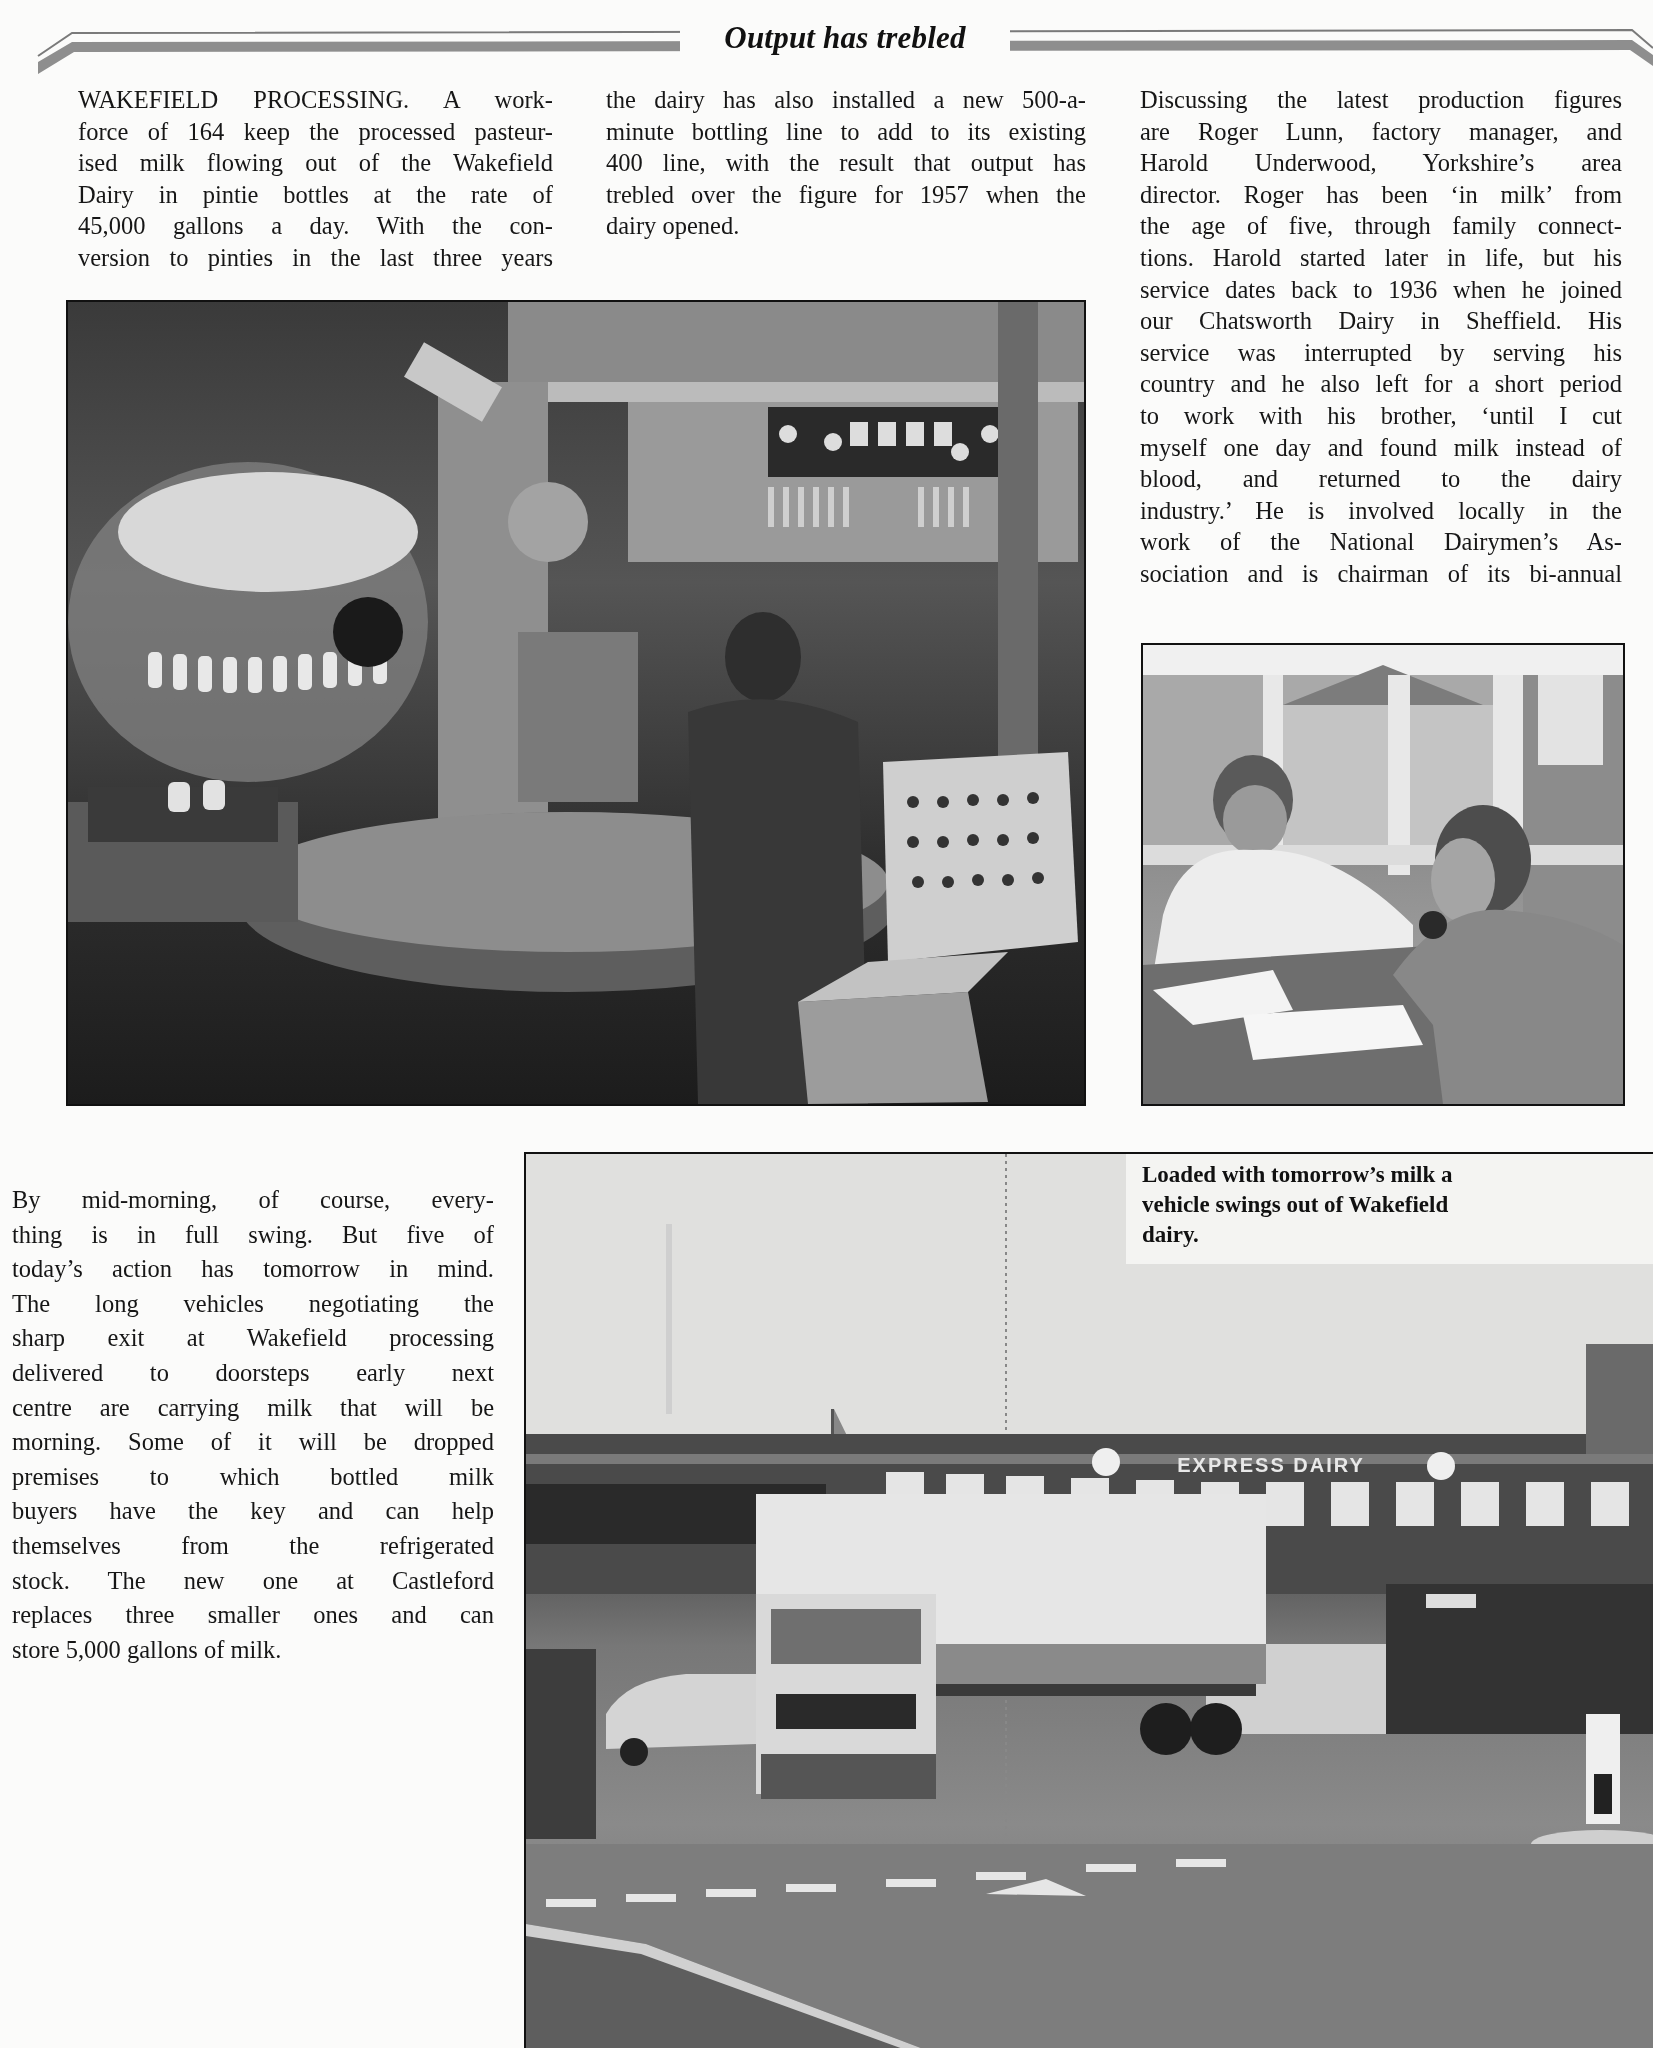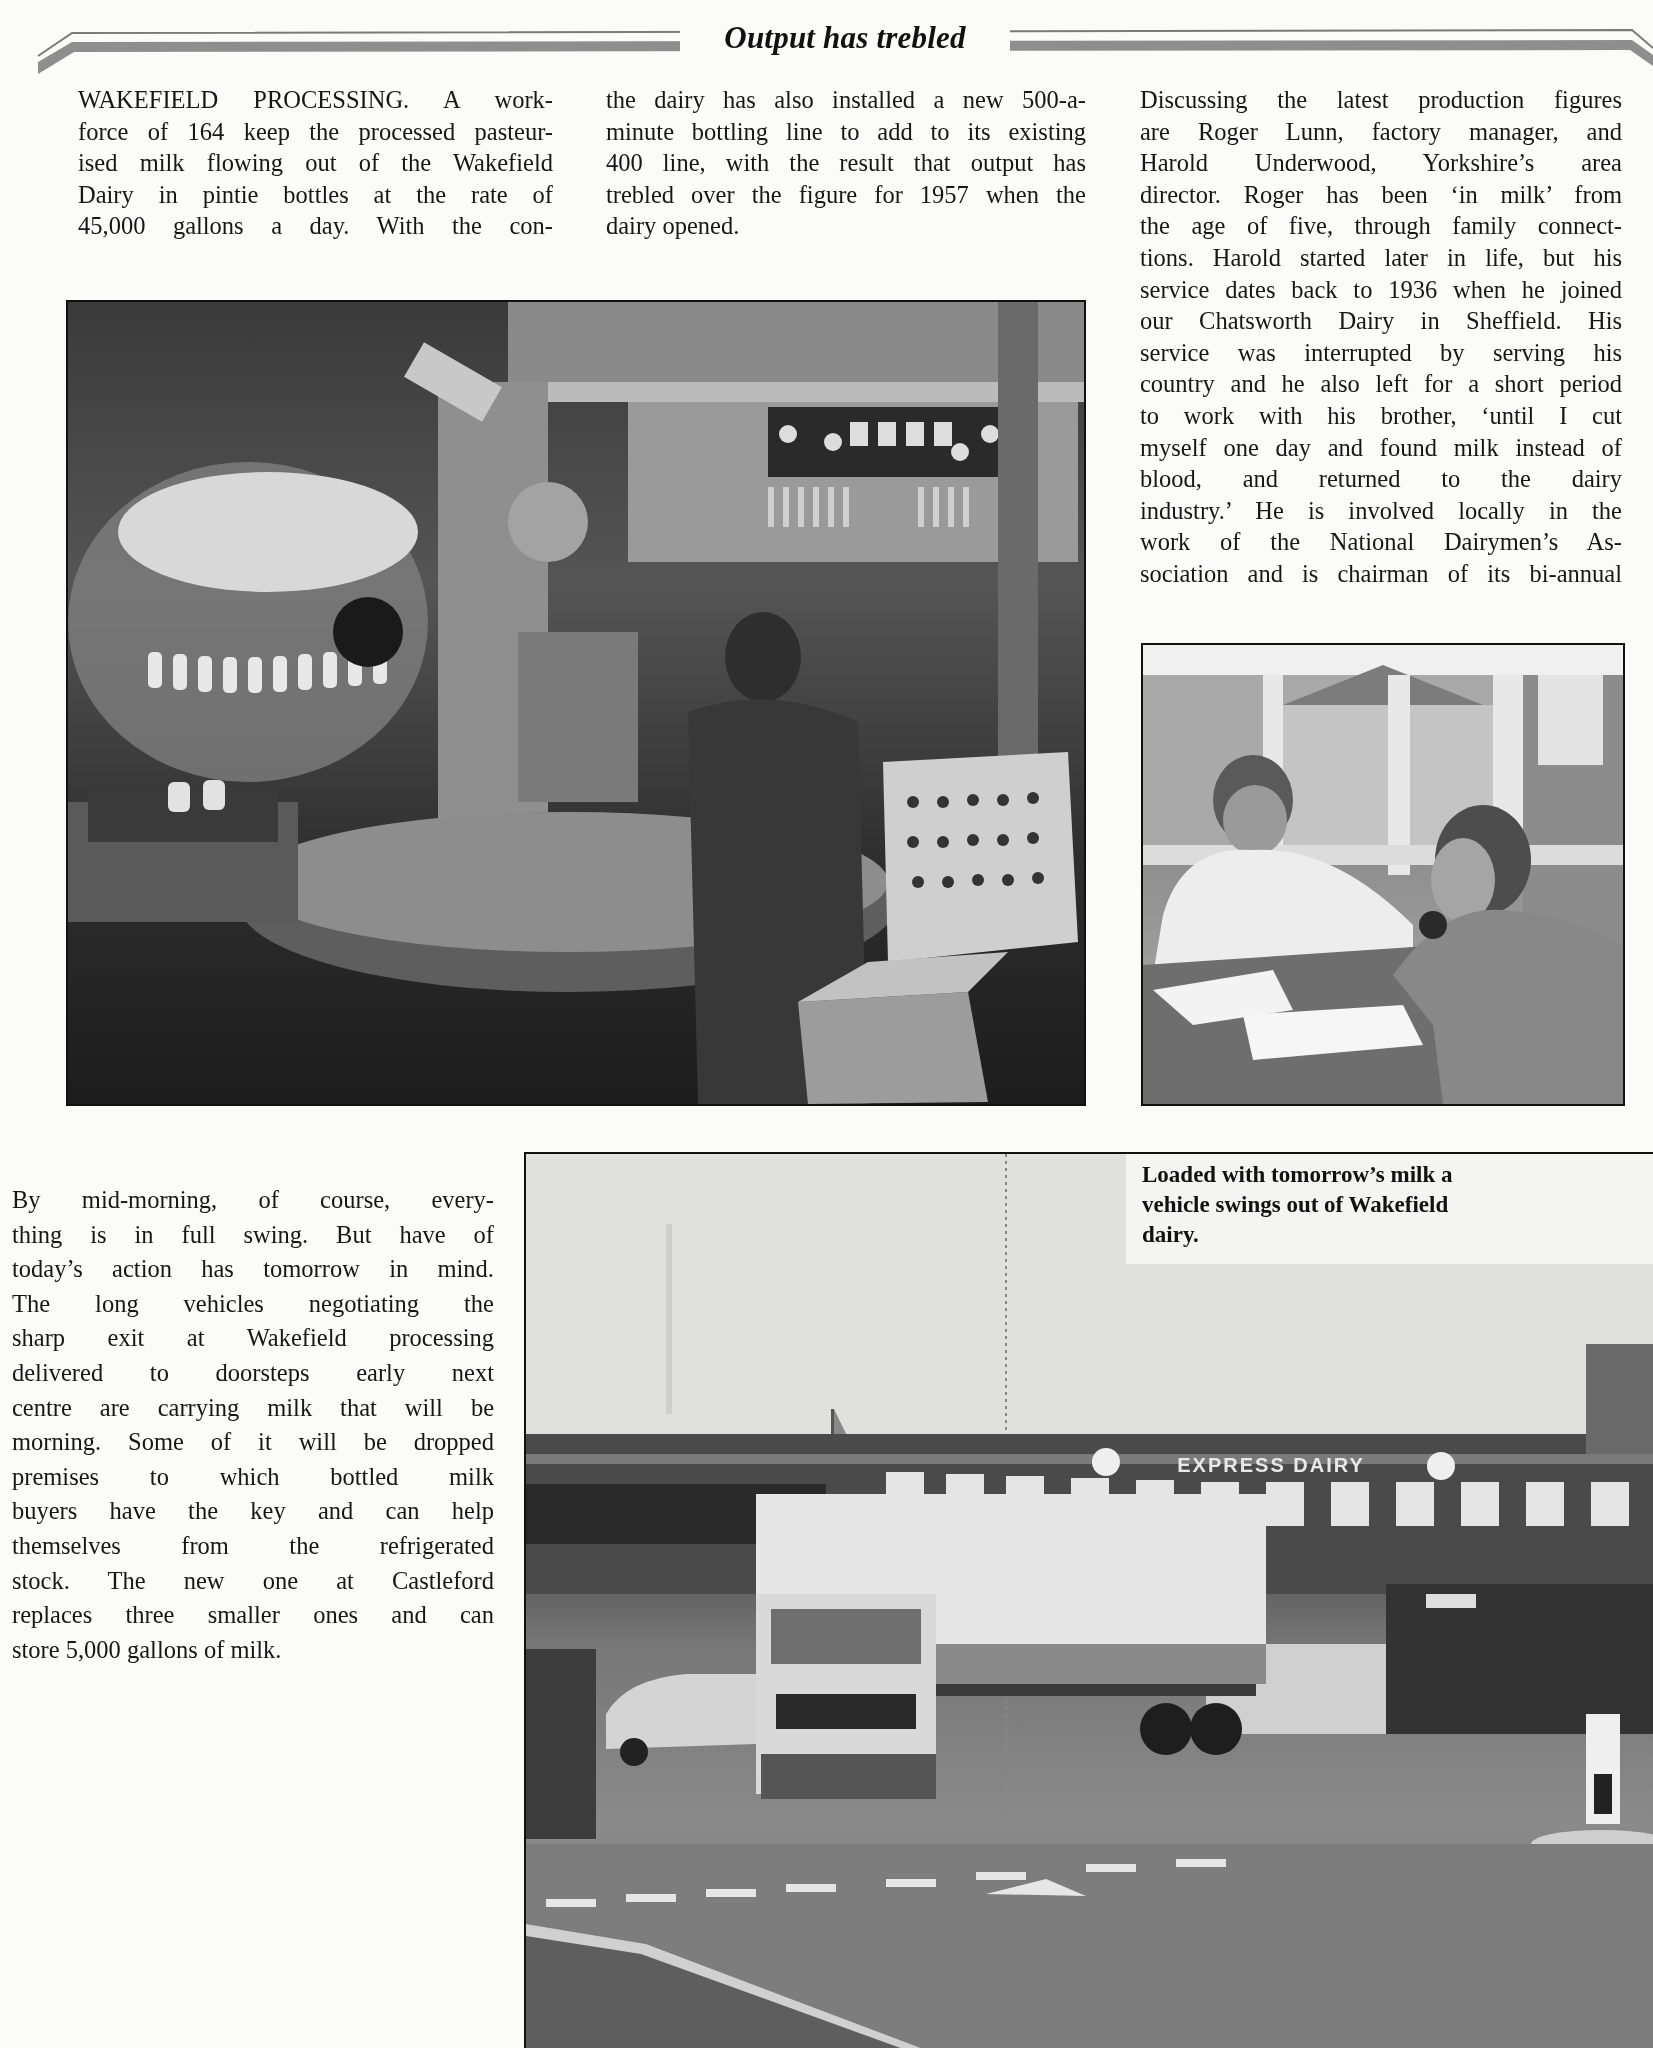--- a/index.html
+++ b/index.html
@@ -71,20 +71,21 @@
   </svg>
   <div id="headline">Output has trebled</div>
 </div>
 
 <div class="col" style="left:78px; top:84px; width:475px;">
   <span class="line">WAKEFIELD PROCESSING. A work-</span>
   <span class="line">force of 164 keep the processed pasteur-</span>
   <span class="line">ised milk flowing out of the Wakefield</span>
   <span class="line">Dairy in pintie bottles at the rate of</span>
   <span class="line">45,000 gallons a day. With the con-</span>
+  <span class="line">version to pinties in the last three years</span>
 </div>
 
 <div class="col" style="left:606px; top:84px; width:480px;">
   <span class="line">the dairy has also installed a new 500-a-</span>
   <span class="line">minute bottling line to add to its existing</span>
   <span class="line">400 line, with the result that output has</span>
   <span class="line">trebled over the figure for 1957 when the</span>
   <span class="line last">dairy opened.</span>
 </div>
 
@@ -102,21 +103,21 @@
   <span class="line">to work with his brother, ‘until I cut</span>
   <span class="line">myself one day and found milk instead of</span>
   <span class="line">blood, and returned to the dairy</span>
   <span class="line">industry.’ He is involved locally in the</span>
   <span class="line">work of the National Dairymen’s As-</span>
   <span class="line">sociation and is chairman of its bi-annual</span>
 </div>
 
 <div class="col" style="left:12px; top:1183px; width:482px; line-height:34.6px;">
   <span class="line">By mid-morning, of course, every-</span>
-  <span class="line">thing is in full swing. But have of</span>
+  <span class="line">thing is in full swing. But five of</span>
   <span class="line">today’s action has tomorrow in mind.</span>
   <span class="line">The long vehicles negotiating the</span>
   <span class="line">sharp exit at Wakefield processing</span>
   <span class="line">delivered to doorsteps early next</span>
   <span class="line">centre are carrying milk that will be</span>
   <span class="line">morning. Some of it will be dropped</span>
   <span class="line">premises to which bottled milk</span>
   <span class="line">buyers have the key and can help</span>
   <span class="line">themselves from the refrigerated</span>
   <span class="line">stock. The new one at Castleford</span>

